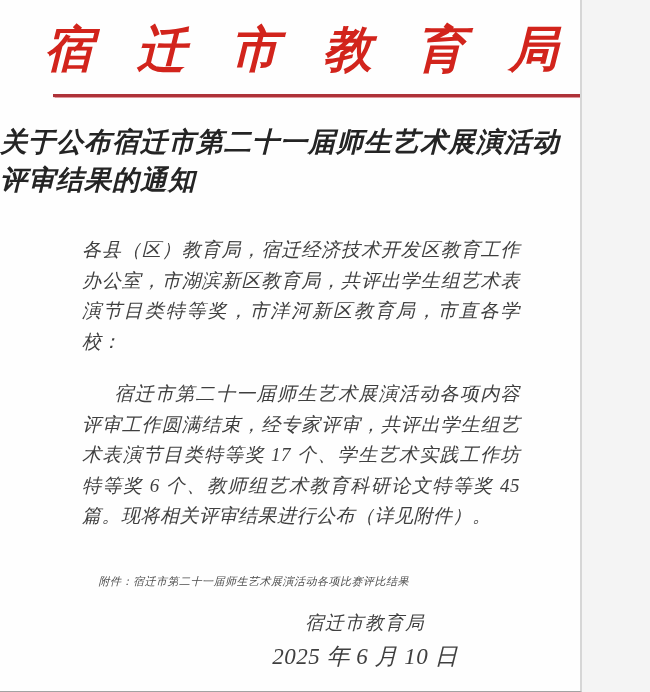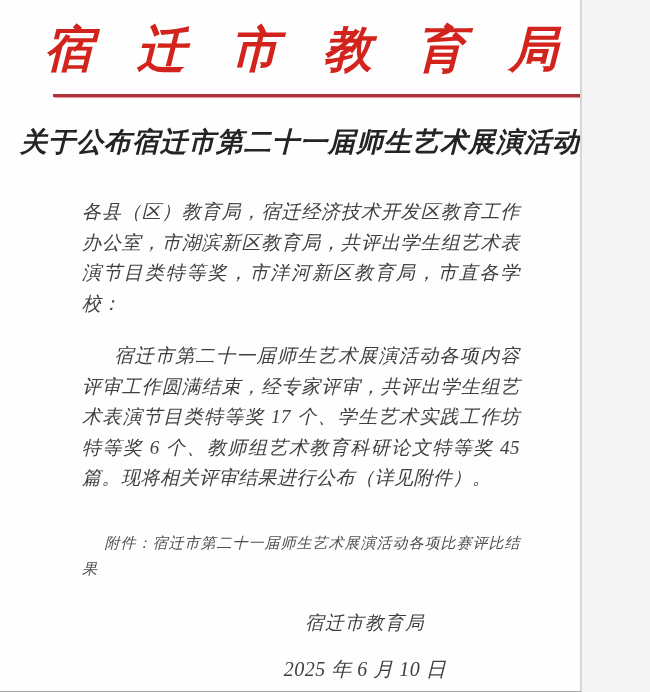--- a/index.html
+++ b/index.html
@@ -32,77 +32,78 @@
   }
   .red-rule {
     margin: 15px 0 0 53px;
     width: 543px; height: 3px;
     background: var(--line-red, #ae3238);
     box-shadow: 0 0 1px 0.5px rgba(200,60,70,0.55);
   }
   
   .doc-title {
     margin-top: 26px;
-    text-align: right;
+    text-align: left;
     color: var(--ink-strong, #242424);
     font-size: 27px;
     font-weight: bold;
     line-height: 38px;
     letter-spacing: 1px;
   }
   .title-line { display: block; }
   
   .body-text {
     margin: 36px 60px 0 82px;   
     color: var(--ink, #3f3f3f);
     font-size: 19px;
     line-height: 30.5px;
     letter-spacing: 0.5px;
     text-align: justify;
   }
   .para { margin-top: 22px; text-indent: 1.7em; }
   .attachment {
     margin-top: 36px;
     text-indent: 1.5em;
-    font-size: 15px;
+    font-size: 11px;
     line-height: 26px;
     color: var(--ink-light, #4e4e4e);
   }
   
   .sig-block {
     position: absolute;
     right: 95px; top: 610px;
     width: 240px;
     text-align: center;
     color: var(--ink, #3f3f3f);
   }
   .issuer {
     font-size: 18.5px;
     line-height: 27px;
     letter-spacing: 1.5px;
   }
   .issue-date {
-    margin-top: 17px;
-    font-size: 20px;
+    margin-top: 5px;
+    font-size: 23px;
     line-height: 30px;
     letter-spacing: 0.5px;
   }
 </style>
 </head>
 <body>
 
 <div class="page">
 
   <header class="letterhead">
     <div class="agency">宿迁市教育局</div>
     <div class="red-rule"></div>
   </header>
 
   <h1 class="doc-title">
     <span class="title-line">关于公布宿迁市第二十一届师生艺术展演活动</span>
+    <span class="title-line">评审结果的通知</span>
   </h1>
 
   <main class="body-text">
     <p class="addressees">各县（区）教育局，宿迁经济技术开发区教育工作办公室，市湖滨新区教育局，共评出学生组艺术表演节目类特等奖，市洋河新区教育局，市直各学校：</p>
     <p class="para">宿迁市第二十一届师生艺术展演活动各项内容评审工作圆满结束，经专家评审，共评出学生组艺术表演节目类特等奖 17 个、学生艺术实践工作坊特等奖 6 个、教师组艺术教育科研论文特等奖 45 篇。现将相关评审结果进行公布（详见附件）。</p>
     <p class="attachment">附件：宿迁市第二十一届师生艺术展演活动各项比赛评比结果</p>
   </main>
 
   <footer class="sig-block">
     <div class="issuer">宿迁市教育局</div>

